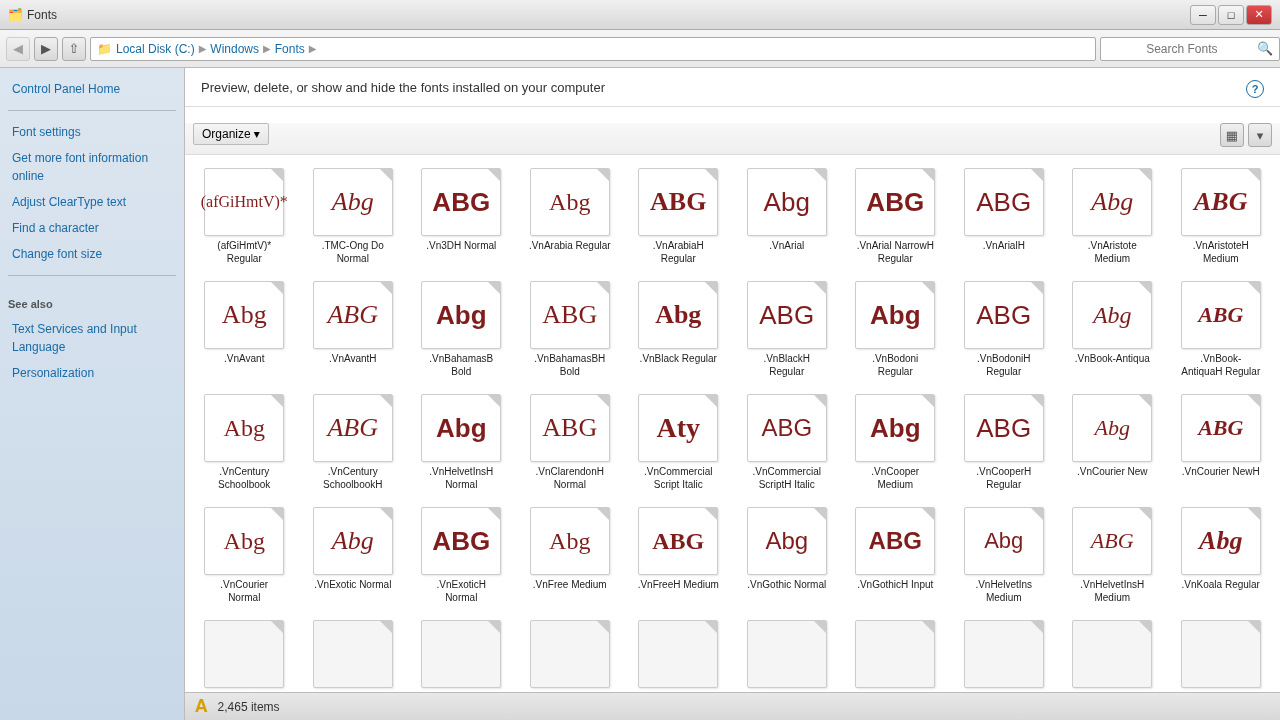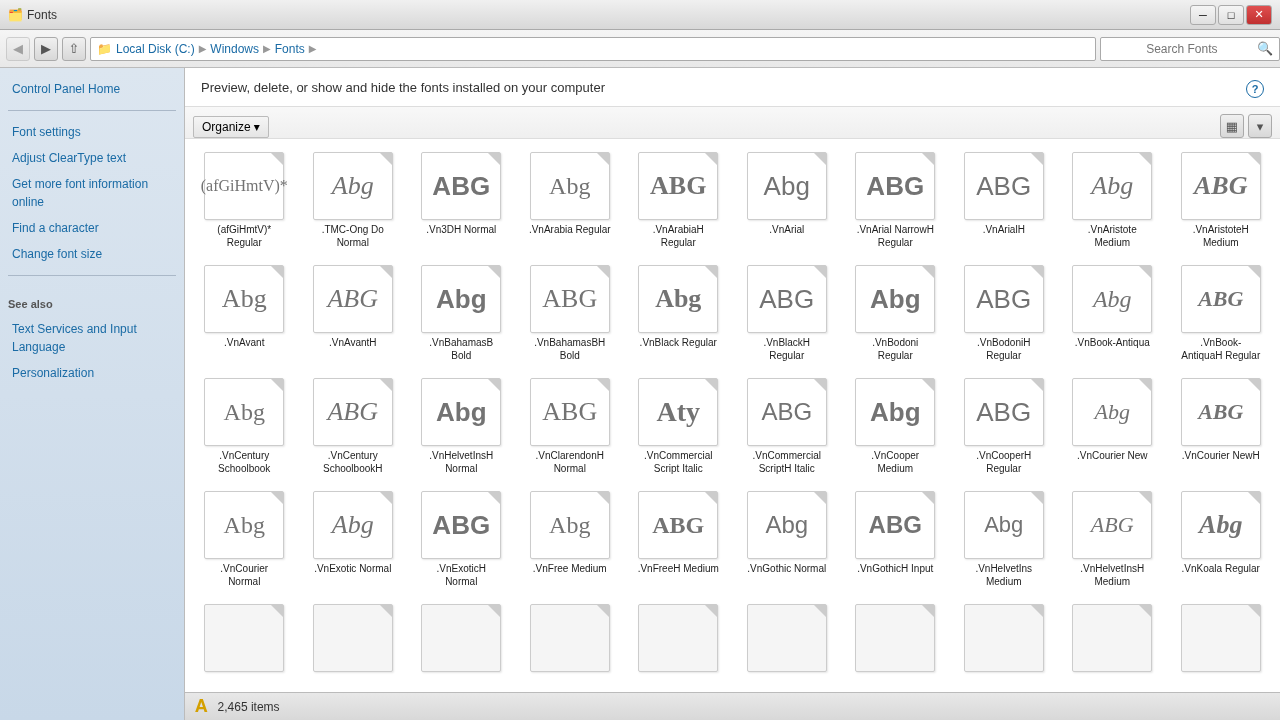--- a/index.html
+++ b/index.html
@@ -132,23 +132,24 @@
     }
     .content-desc {
       font-size: 13px;
       color: #333;
     }
     .toolbar {
       height: 32px;
       background: linear-gradient(to bottom, #f8f8f8, #efefef);
       border-bottom: 1px solid #ddd;
       display: flex;
-      align-items: flex-end;
+      align-items: flex-start;
       padding: 0 8px;
       gap: 4px;
+      margin-top: 16px;
     }
     .organize-btn {
       display: flex; align-items: center; gap: 3px;
       padding: 3px 8px;
       background: linear-gradient(to bottom, #f5f5f5, #e5e5e5);
       border: 1px solid #bbb;
       border-radius: 2px;
       cursor: pointer;
       font-size: 12px;
     }
@@ -177,21 +178,21 @@
     .font-icon {
       width: 80px;
       height: 68px;
       background: #fff;
       border: 1px solid #ccc;
       border-radius: 2px;
       display: flex;
       align-items: center;
       justify-content: center;
       font-size: 26px;
-      color: #737373;
+      color: #7f1d1d;
       position: relative;
       box-shadow: 1px 1px 2px rgba(0,0,0,0.1);
     }
     .font-icon::before {
       content: '';
       position: absolute;
       top: 0; right: 0;
       width: 0; height: 0;
       border-style: solid;
       border-width: 0 12px 12px 0;
@@ -255,22 +256,22 @@
   <input class="search-box" type="text" placeholder="Search Fonts" style="">
   <span class="search-icon-wrap">🔍</span>
 </div>
 
 <div class="main-layout">
 
   <div class="sidebar">
     <div class="sidebar-link">Control Panel Home</div>
     <hr class="sidebar-divider">
     <div class="sidebar-link">Font settings</div>
+    <div class="sidebar-link">Get more font information online</div>
     <div class="sidebar-link">Adjust ClearType text</div>
-    <div class="sidebar-link">Get more font information online</div>
     <div class="sidebar-link">Find a character</div>
     <div class="sidebar-link">Change font size</div>
     <hr class="sidebar-divider">
     <div class="sidebar-section-title">See also</div>
     <div class="sidebar-link">Text Services and Input Language</div>
     <div class="sidebar-link">Personalization</div>
   </div>
 
   <div class="content-area">
     <div class="content-header">

